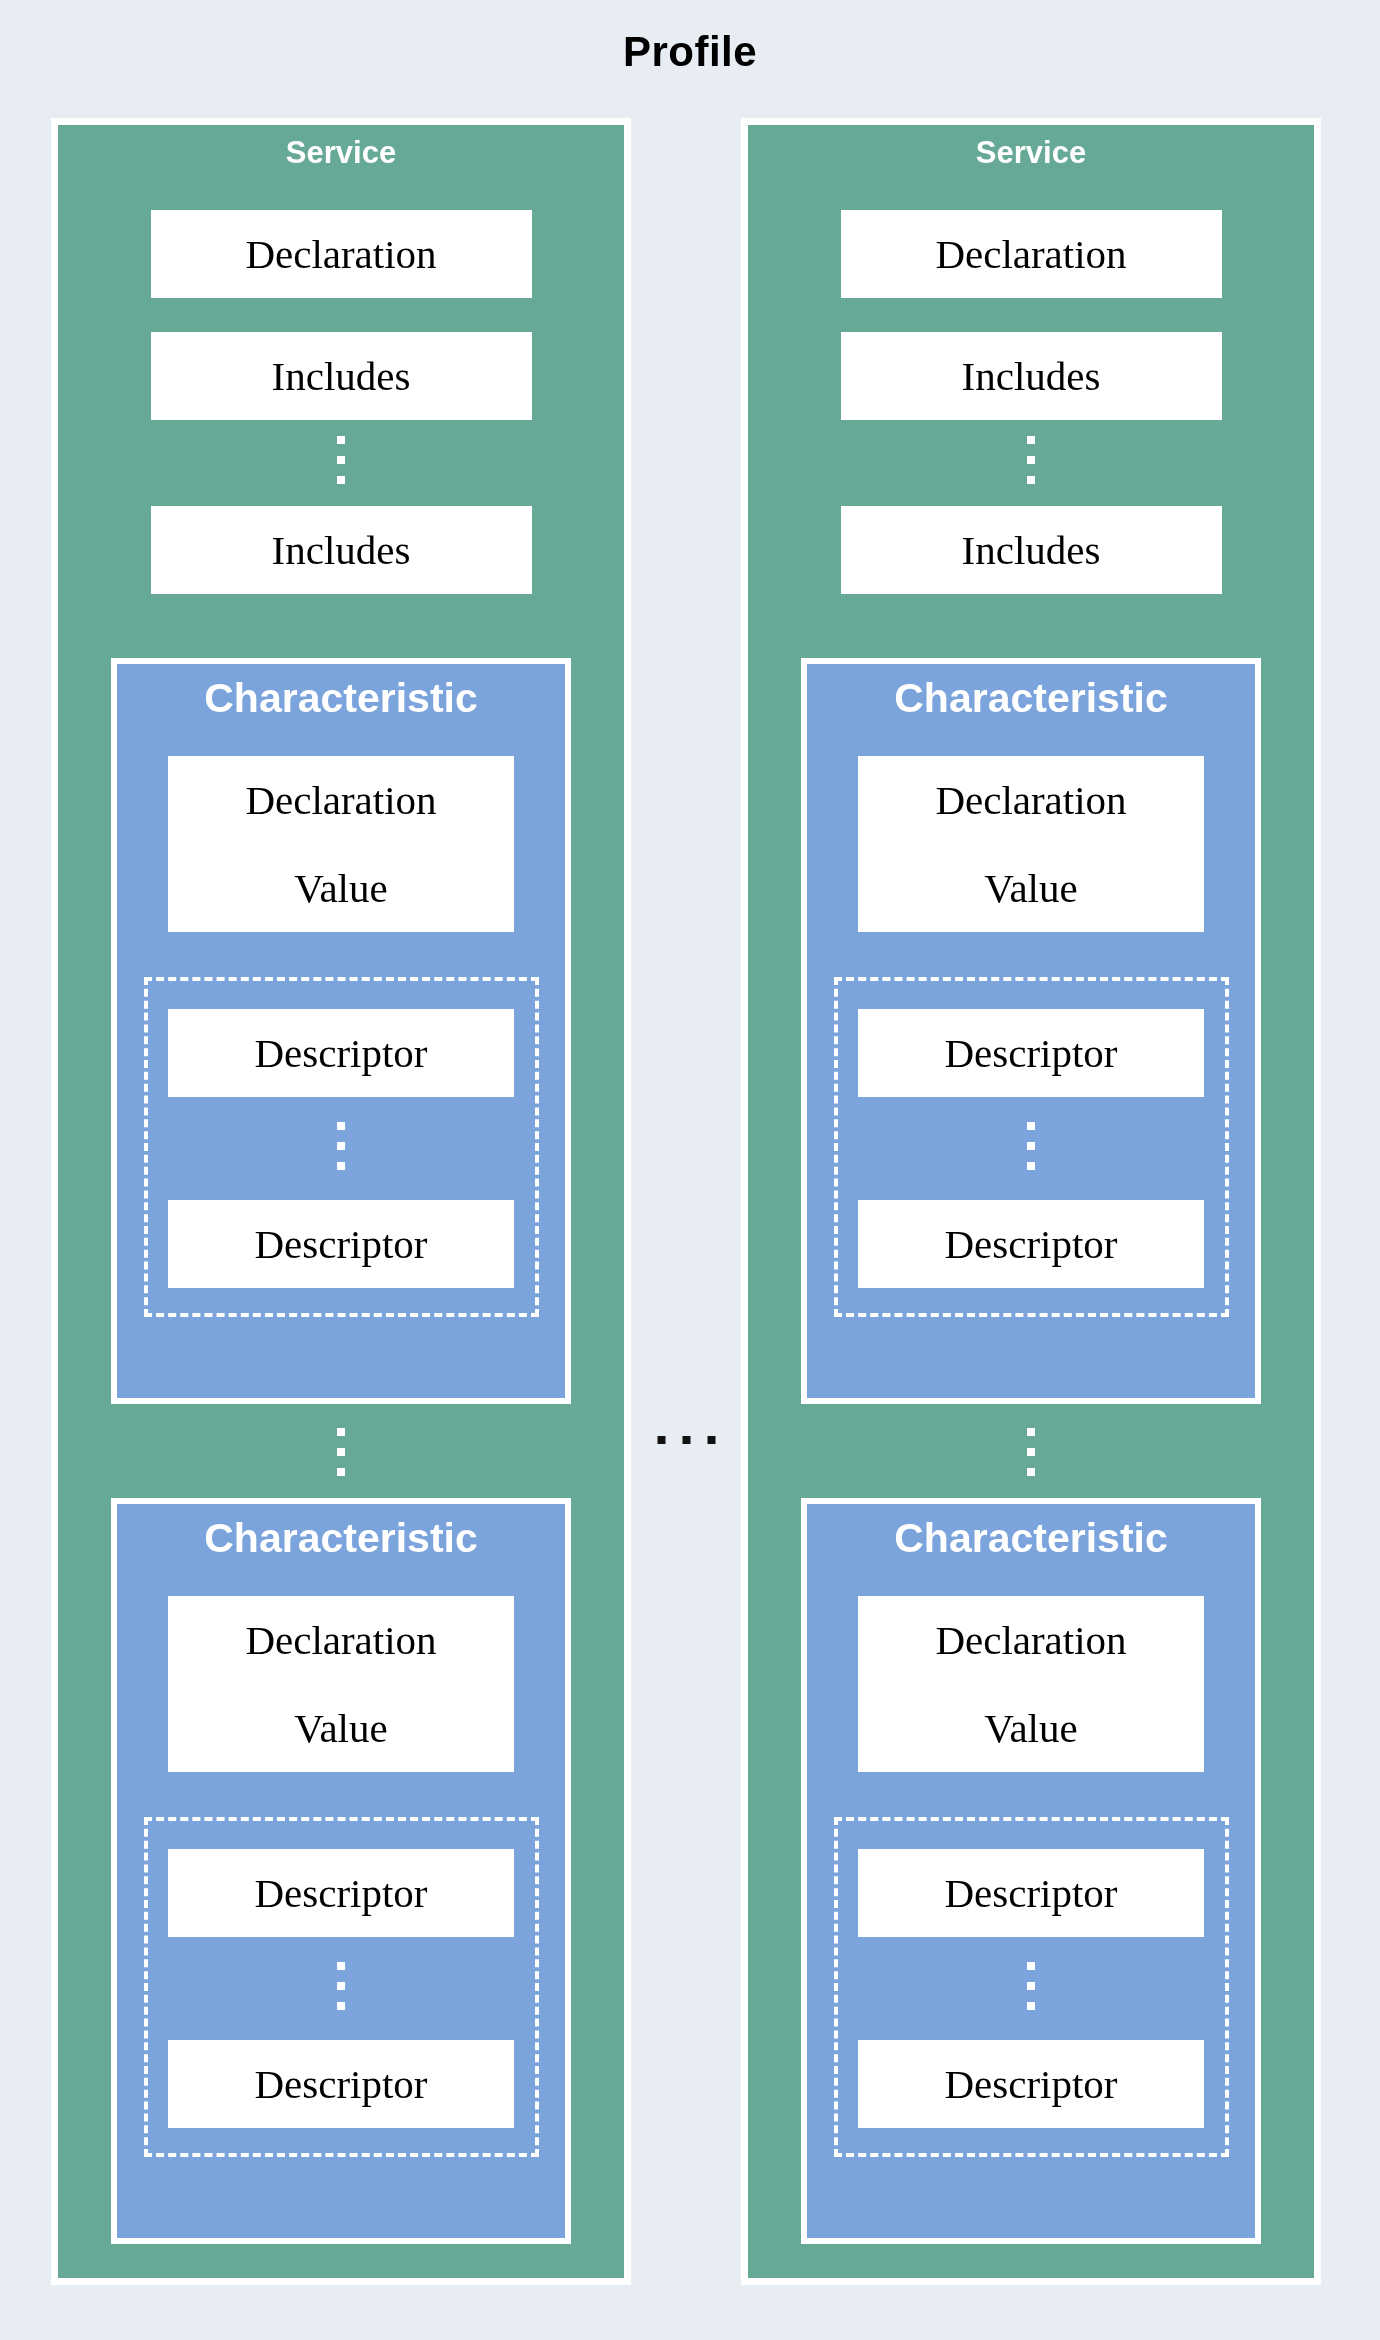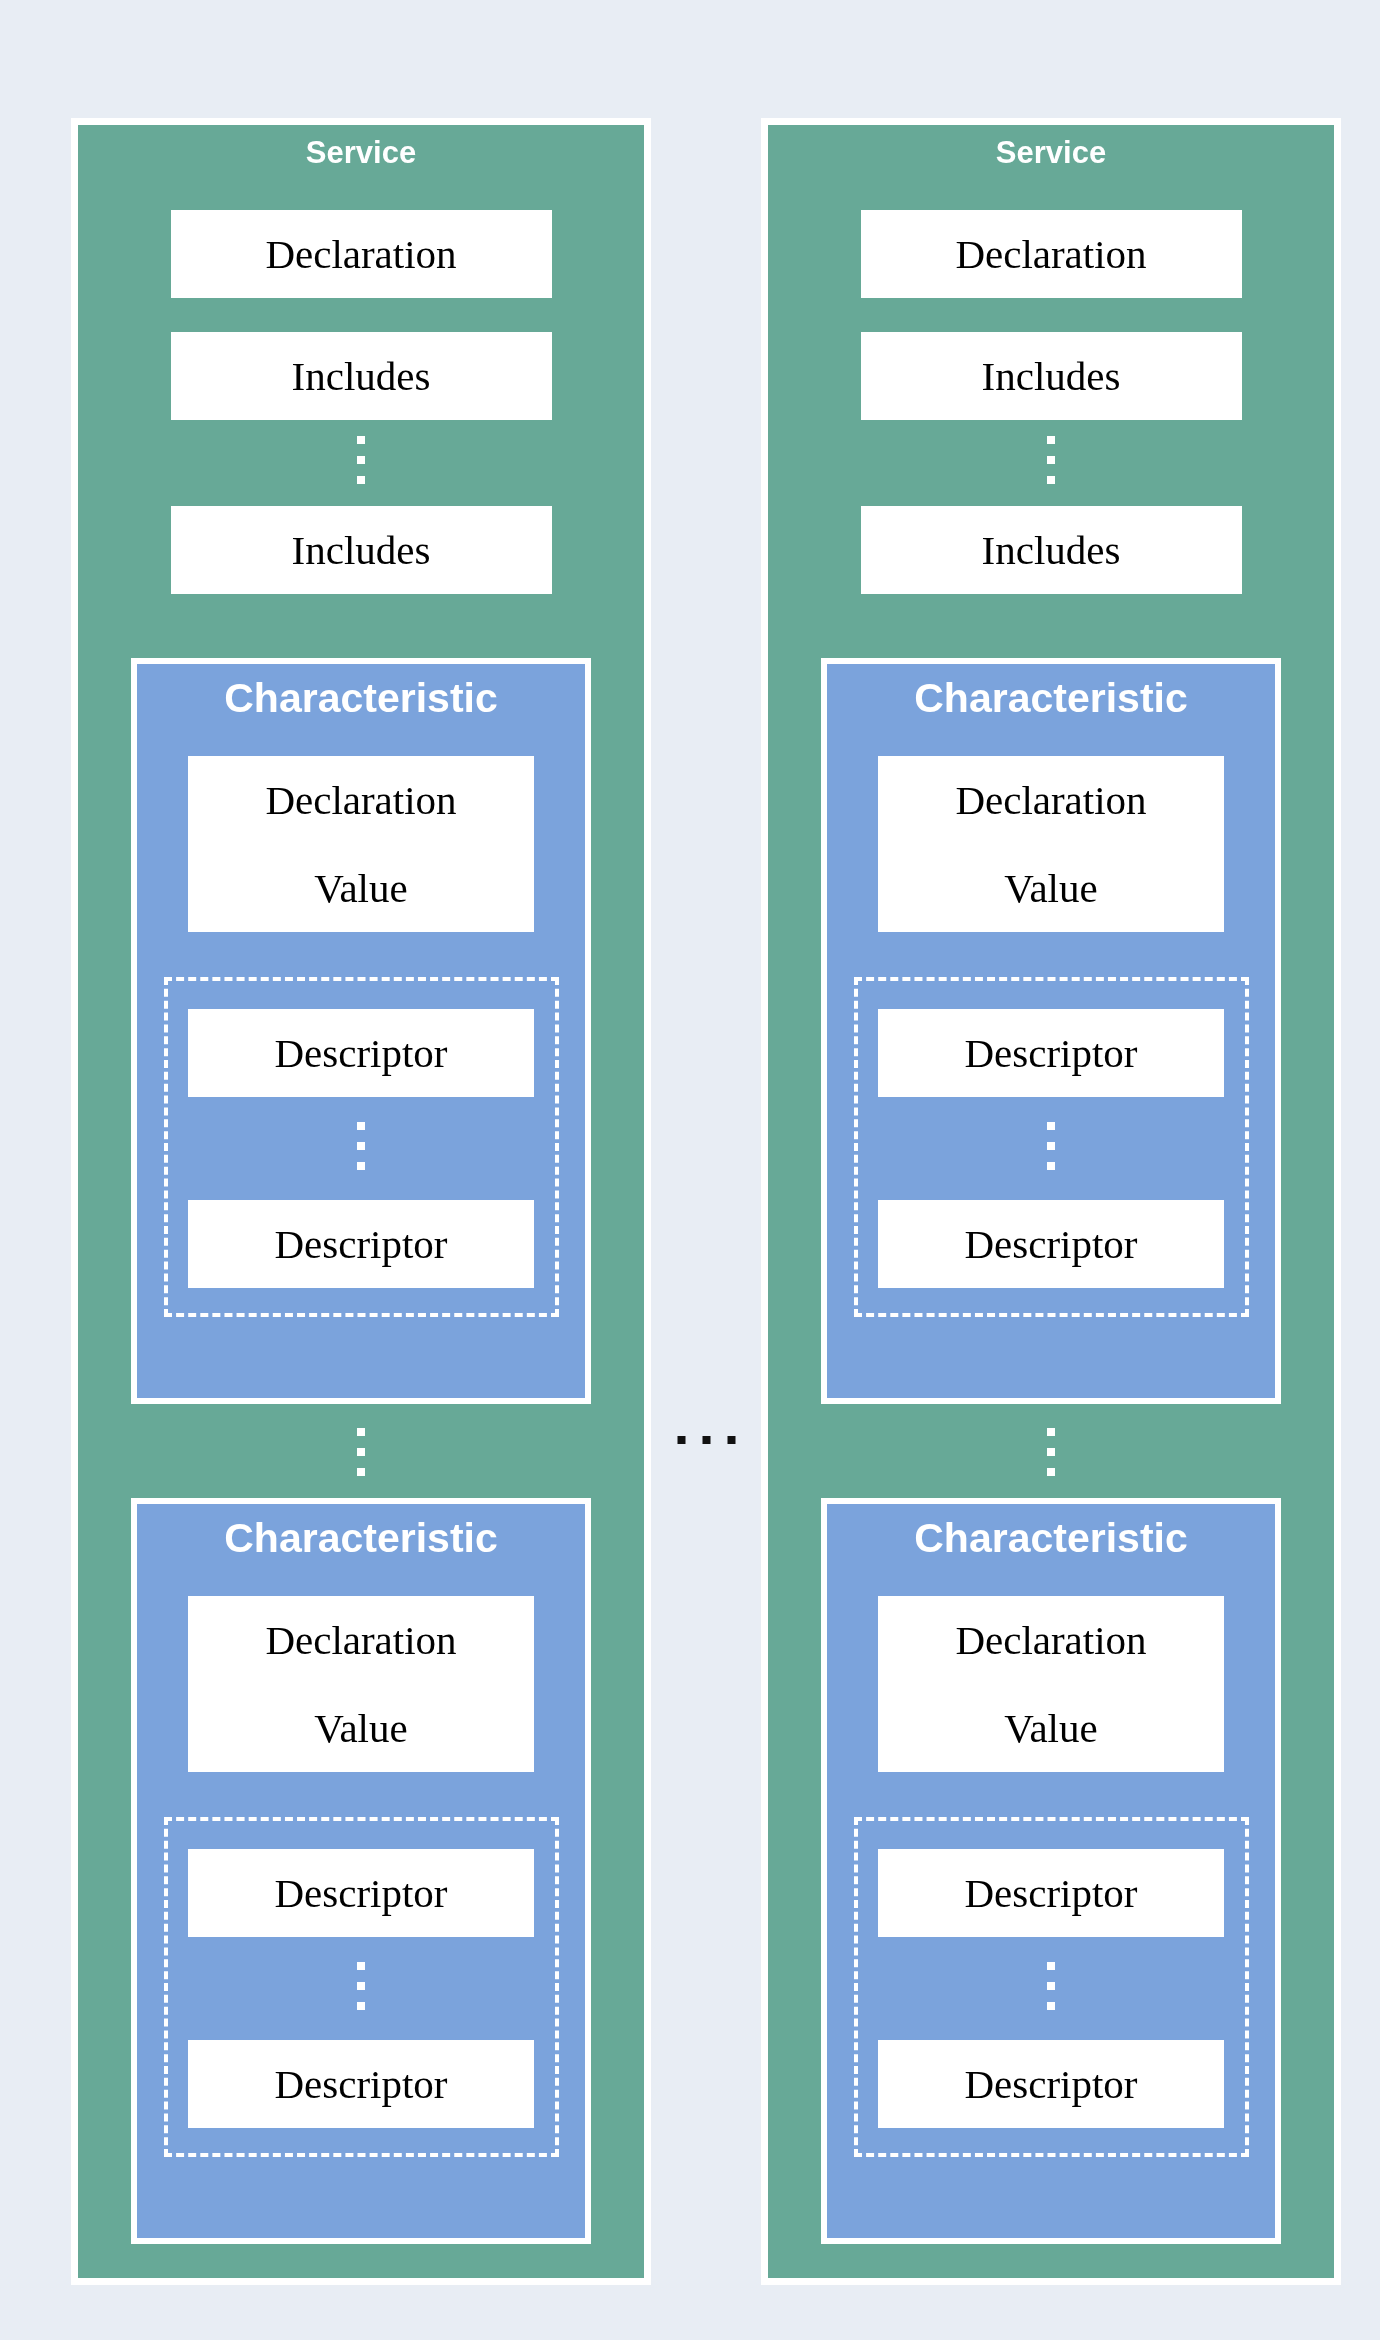--- a/index.html
+++ b/index.html
@@ -30,21 +30,21 @@
     left: 0;
     width: 100%;
     text-align: center;
     font-size: 42px;
     font-weight: bold;
     color: var(--title-text);
     letter-spacing: 0.5px;
   }
   .columns {
     position: absolute;
-    left: 71px;
+    left: 51px;
     top: 118px;
     width: 1270px;
     height: 2167px;
     display: flex;
     justify-content: space-between;
   }
   .service {
     width: 580px;
     height: 2167px;
     background: var(--service-fill);
@@ -141,20 +141,21 @@
     background: #111111;
     display: block;
     margin: 0 8.5px;
   }
 </style>
 </head>
 <body>
 
 <div class="stage">
 
+  <div class="page-title">Profile</div>
 
   <div class="columns">
 
     <section class="service">
       <div class="service-label">Service</div>
       <div class="white-box svc-box svc-decl">Declaration</div>
       <div class="white-box svc-box svc-inc1">Includes</div>
       <div class="vdots vdots-svc1">
         <span class="dot"></span>
         <span class="dot"></span>

